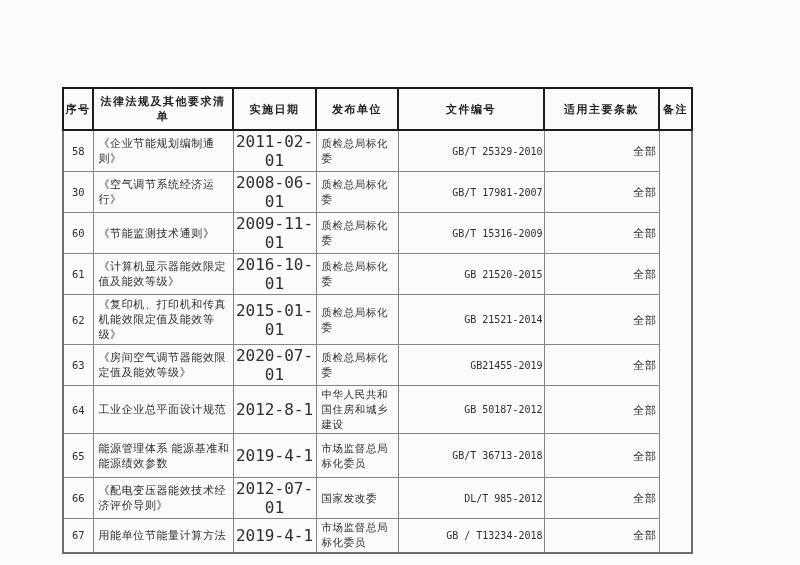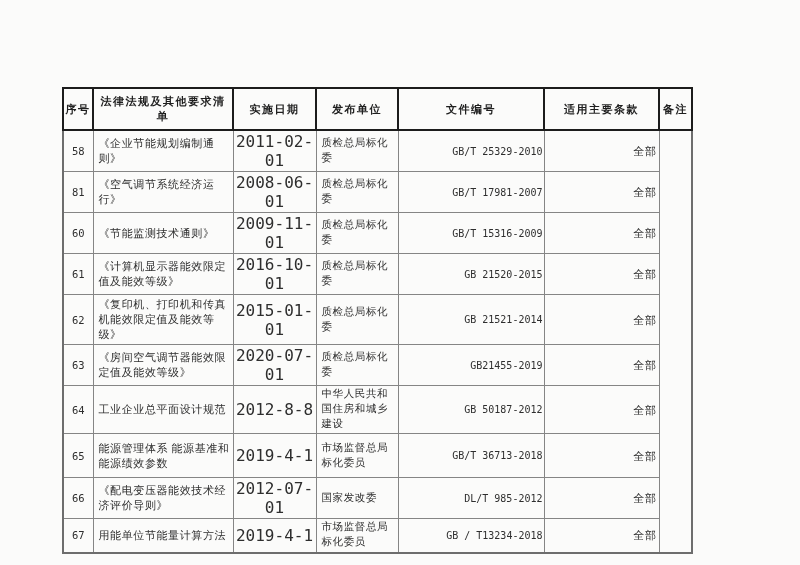--- a/index.html
+++ b/index.html
@@ -52,21 +52,20 @@
     font-family:"DejaVu Sans Mono","Liberation Mono",monospace;
     font-size:16px;
     letter-spacing:0;
   }
   td.c-publisher{
     text-align:left;
     font-size:10.5px;
     letter-spacing:0.6px;
     line-height:15px;
     padding:1px 2px 1px 5px;
-    font-family:Liberation Mono, monospace;
   }
   td.c-doc{
     text-align:right;
     font-family:"DejaVu Sans Mono","Liberation Mono",monospace;
     font-size:10px;
     letter-spacing:0;
     padding-left:4px;
   }
   td.c-clause{
     text-align:right;
@@ -108,21 +107,21 @@
         <tr style="height: 40px;">
           <td class="c-no">58</td>
           <td class="c-name">《企业节能规划编制通则》</td>
           <td class="c-date">2011-02-01</td>
           <td class="c-publisher va-top">质检总局标化委</td>
           <td class="c-doc">GB/T 25329-2010</td>
           <td class="c-clause">全部</td>
           <td class="c-note" rowspan="10"></td>
         </tr>
         <tr style="height: 39px;">
-          <td class="c-no">81</td>
+          <td class="c-no">30</td>
           <td class="c-name">《空气调节系统经济运行》</td>
           <td class="c-date">2008-06-01</td>
           <td class="c-publisher va-top">质检总局标化委</td>
           <td class="c-doc">GB/T 17981-2007</td>
           <td class="c-clause">全部</td>
         </tr>
         <tr style="height: 31px;">
           <td class="c-no">60</td>
           <td class="c-name">《节能监测技术通则》</td>
           <td class="c-date">2009-11-01</td>
@@ -150,21 +149,21 @@
           <td class="c-no">63</td>
           <td class="c-name">《房间空气调节器能效限定值及能效等级》</td>
           <td class="c-date">2020-07-01</td>
           <td class="c-publisher">质检总局标化委</td>
           <td class="c-doc">GB21455-2019</td>
           <td class="c-clause va-top">全部</td>
         </tr>
         <tr style="height: 33px;">
           <td class="c-no">64</td>
           <td class="c-name">工业企业总平面设计规范</td>
-          <td class="c-date">2012-8-8</td>
+          <td class="c-date">2012-8-1</td>
           <td class="c-publisher">中华人民共和国住房和城乡建设</td>
           <td class="c-doc">GB 50187-2012</td>
           <td class="c-clause va-top">全部</td>
         </tr>
         <tr style="height: 44px;">
           <td class="c-no">65</td>
           <td class="c-name va-top">能源管理体系 能源基准和能源绩效参数</td>
           <td class="c-date">2019-4-1</td>
           <td class="c-publisher">市场监督总局标化委员</td>
           <td class="c-doc">GB/T 36713-2018</td>

